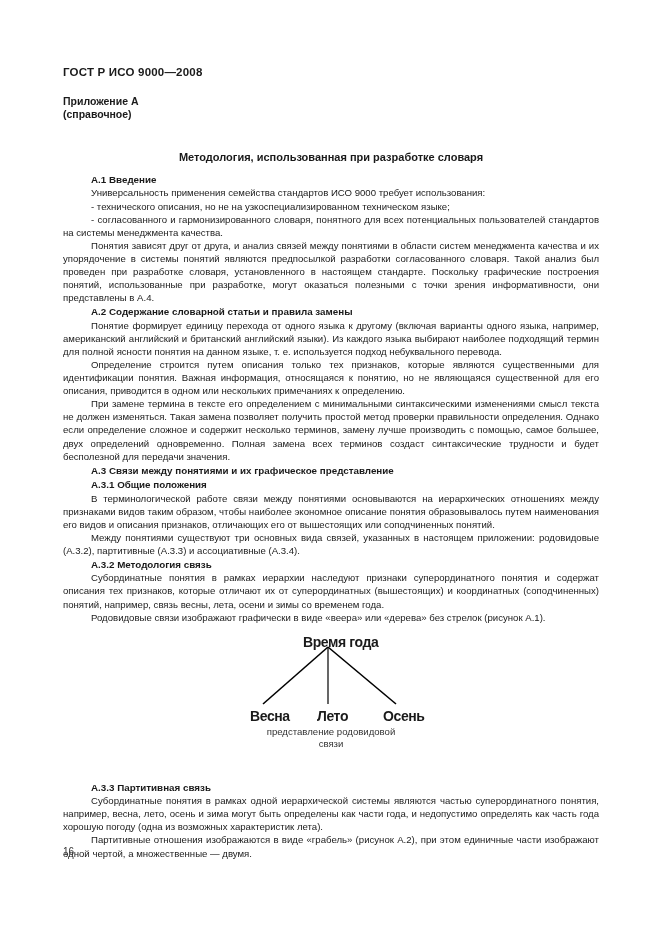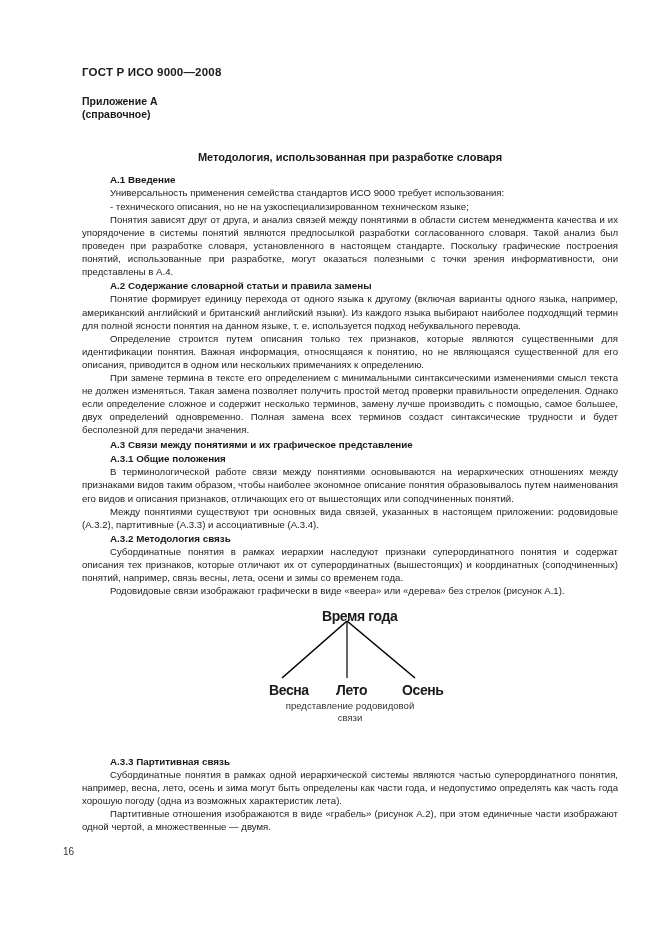--- a/index.html
+++ b/index.html
@@ -1,18 +1,18 @@
 <!DOCTYPE html>
 <html><head>
 <meta charset="utf-8">
 <style>
   html, body { margin: 0; padding: 0; background: #ffffff; }
   body { width: 661px; height: 936px; position: relative; overflow: hidden;
          font-family: "Liberation Sans", sans-serif; color: #1a1a1a; }
-  .page { position: absolute; left: 63px; top: 66px; width: 536px; margin-left: 19px; }
+  .page { position: absolute; left: 63px; top: 66px; width: 536px; }
   .doc-id { font-weight: bold; font-size: 11.5px; letter-spacing: 0.2px; margin: 0; }
   .annex-title { font-weight: bold; font-size: 10.5px; line-height: 13px; margin-top: 17px; }
   .main-title { text-align: center; font-weight: bold; font-size: 11px; margin-top: 30px; margin-bottom: 10px; }
   p { margin: 0; font-size: 9.6px; line-height: 13.1px; text-align: justify; }
   .ind { text-indent: 28px; }
   .h { font-weight: bold; font-size: 9.8px; line-height: 13.4px; padding-left: 28px; margin-top: 1px; }
   .figure { position: relative; width: 536px; height: 150px; margin-top: 6px; }
   .fig-svg { position: absolute; left: 0; top: 0; }
   .fig-label { position: absolute; font-weight: bold; font-size: 14px; letter-spacing: -0.4px; }
   .caption { position: absolute; left: 0; width: 536px; top: 96px; text-align: center;
@@ -29,20 +29,21 @@
     <div>Приложение А</div>
     <div>(справочное)</div>
   </div>
 
   <div class="main-title">Методология, использованная при разработке словаря</div>
 
   <div>
     <div class="h">А.1  Введение</div>
     <p class="ind">Универсальность применения семейства стандартов ИСО 9000 требует использования:</p>
     <p class="ind">- технического описания, но не на узкоспециализированном техническом языке;</p>
+    <p class="ind">- согласованного и гармонизированного словаря, понятного для всех потенциальных пользователей стандартов на системы менеджмента качества.</p>
     <p class="ind">Понятия зависят друг от друга, и анализ связей между понятиями в области систем менеджмента качества и их упорядочение в системы понятий являются предпосылкой разработки согласованного словаря. Такой анализ был проведен при разработке словаря, установленного в настоящем стандарте. Поскольку графические построения понятий, использованные при разработке, могут оказаться полезными с точки зрения информативности, они представлены в А.4.</p>
   </div>
 
   <div>
     <div class="h">А.2  Содержание словарной статьи и правила замены</div>
     <p class="ind">Понятие формирует единицу перехода от одного языка к другому (включая варианты одного языка, например, американский английский и британский английский языки). Из каждого языка выбирают наиболее подходящий термин для полной ясности понятия на данном языке, т. е. используется подход небуквального перевода.</p>
     <p class="ind">Определение строится путем описания только тех признаков, которые являются существенными для идентификации понятия. Важная информация, относящаяся к понятию, но не являющаяся существенной для его описания, приводится в одном или нескольких примечаниях к определению.</p>
     <p class="ind">При замене термина в тексте его определением с минимальными синтаксическими изменениями смысл текста не должен изменяться. Такая замена позволяет получить простой метод проверки правильности определения. Однако если определение сложное и содержит несколько терминов, замену лучше производить с помощью, самое большее, двух определений одновременно. Полная замена всех терминов создаст синтаксические трудности и будет бесполезной для передачи значения.</p>
   </div>
 

